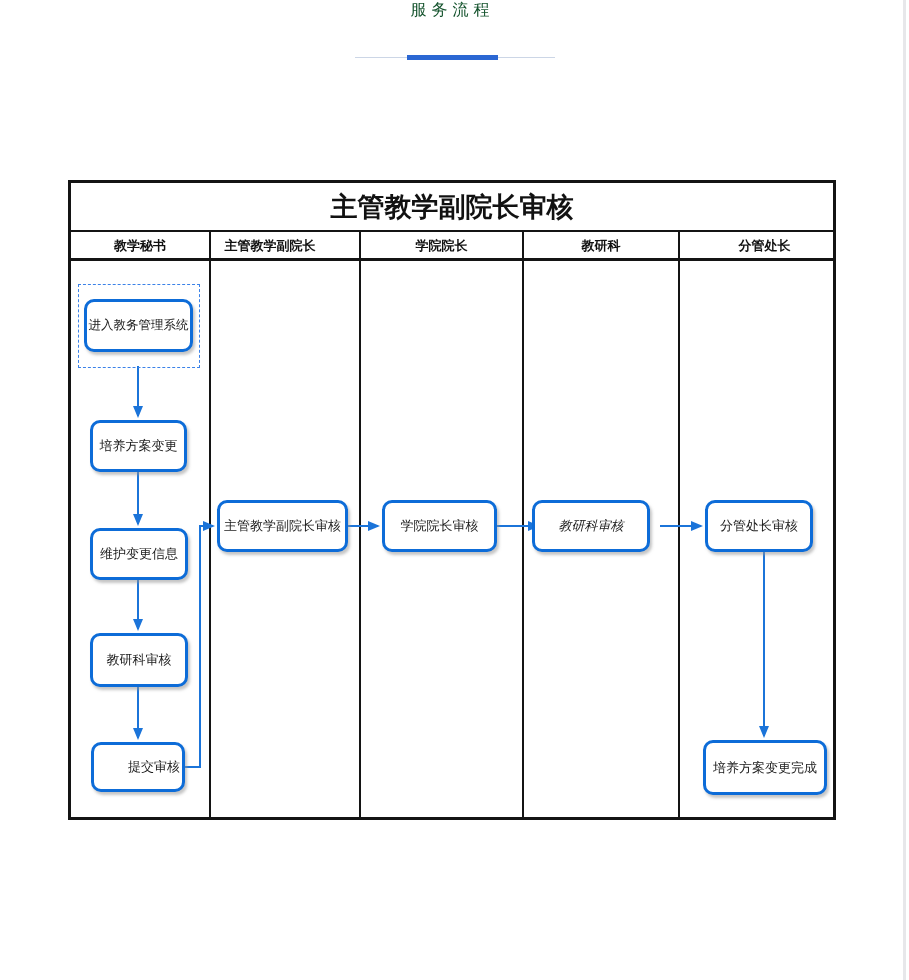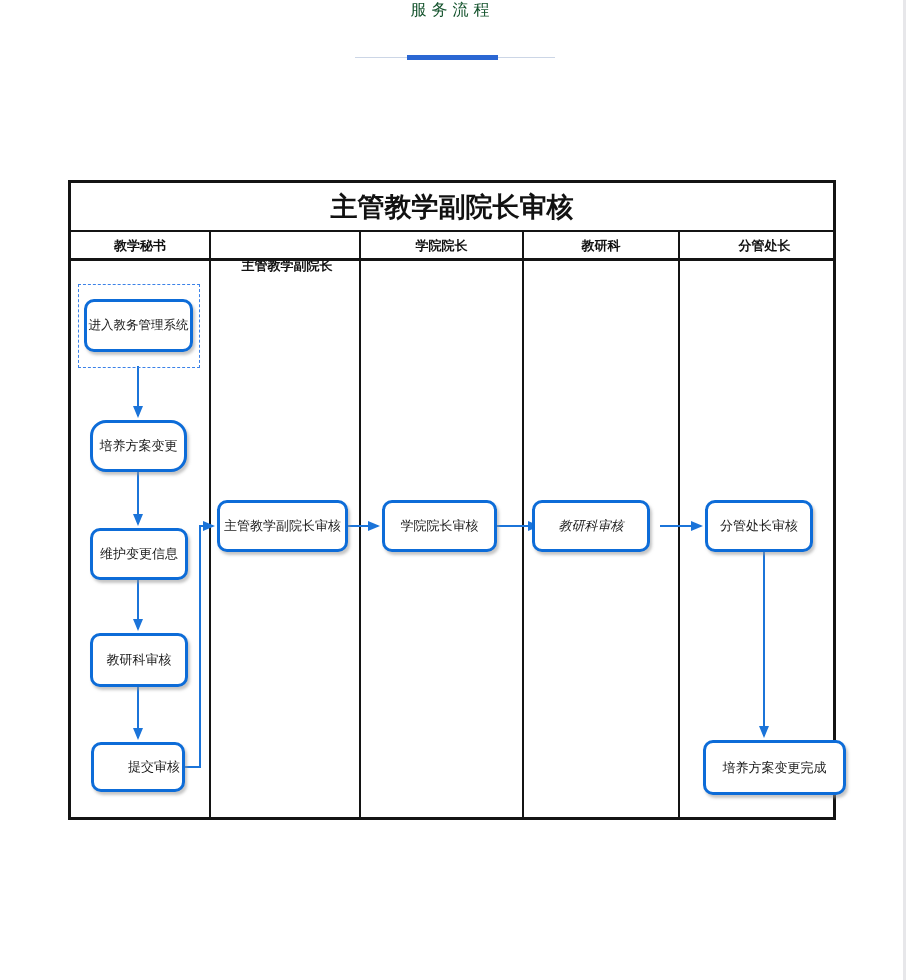--- a/index.html
+++ b/index.html
@@ -25,29 +25,29 @@
                 font-size:13px; font-weight:bold; color:#111; }
   .lane-header-line { position:absolute; left:0; top:75px; width:762px; height:3px; background:#141414; }
   .vline { position:absolute; top:49px; bottom:0; width:2px; background:#141414; }
   .v1 { left:138px; } .v2 { left:288px; } .v3 { left:451px; } .v4 { left:607px; }
 
   
   .node { position:absolute; background:#fff; border:3px solid #0d6cd8; border-radius:10px;
           display:flex; align-items:center; justify-content:center; font-size:13px; color:#1a1a1a;
           box-shadow:2px 3px 3px rgba(150,150,150,0.55); white-space:nowrap; z-index:2; }
   .n1  { left:13px;  top:116px; width:109px; height:53px; font-size:12.5px; }
-  .n2  { left:19px;  top:237px; width:97px;  height:52px;border-radius:16px; }
+  .n2  { left:19px;  top:237px; width:97px;  height:52px; }
   .n3  { left:19px;  top:345px; width:98px;  height:52px; }
   .n4  { left:19px;  top:450px; width:98px;  height:54px; }
   .n5  { left:20px;  top:559px; width:94px;  height:50px;padding-left:32px; }
   .n6  { left:146px; top:317px; width:131px; height:52px; }
   .n7  { left:311px; top:317px; width:115px; height:52px; }
   .n8  { left:461px; top:317px; width:118px; height:52px;font-style:italic; }
   .n9  { left:634px; top:317px; width:108px; height:52px; }
-  .n10 { left:632px; top:557px; width:143px; height:55px; }
+  .n10 { left:632px; top:557px; width:124px; height:55px; }
 
   .select-box { position:absolute; left:7px; top:101px; width:122px; height:84px;
                 border:1px dashed #3b82e8; z-index:1; }
 
   .edge-layer { position:absolute; left:0; top:0; width:762px; height:634px; z-index:1; }
 </style>
 </head>
 <body>
 
 <div class="screen">
@@ -58,21 +58,21 @@
   <div class="underline-track"></div>
   <div class="underline-accent"></div>
 
   <div class="right-edge"></div>
 
   <div class="pool">
 
     <div class="pool-title">主管教学副院长审核</div>
 
     <div class="lane-label" style="left:0; width:138px;">教学秘书</div>
-    <div class="lane-label" style="left:142px; width:148px;margin-top:20px;">主管教学副院长</div>
+    <div class="lane-label" style="left:125px; width:148px;">主管教学副院长</div>
     <div class="lane-label" style="left:290px; width:161px;">学院院长</div>
     <div class="lane-label" style="left:453px; width:154px;">教研科</div>
     <div class="lane-label" style="left:609px; width:153px;padding-left:16px;">分管处长</div>
     <div class="lane-header-line"></div>
 
     <div class="vline v1"></div>
     <div class="vline v2"></div>
     <div class="vline v3"></div>
     <div class="vline v4"></div>
 

